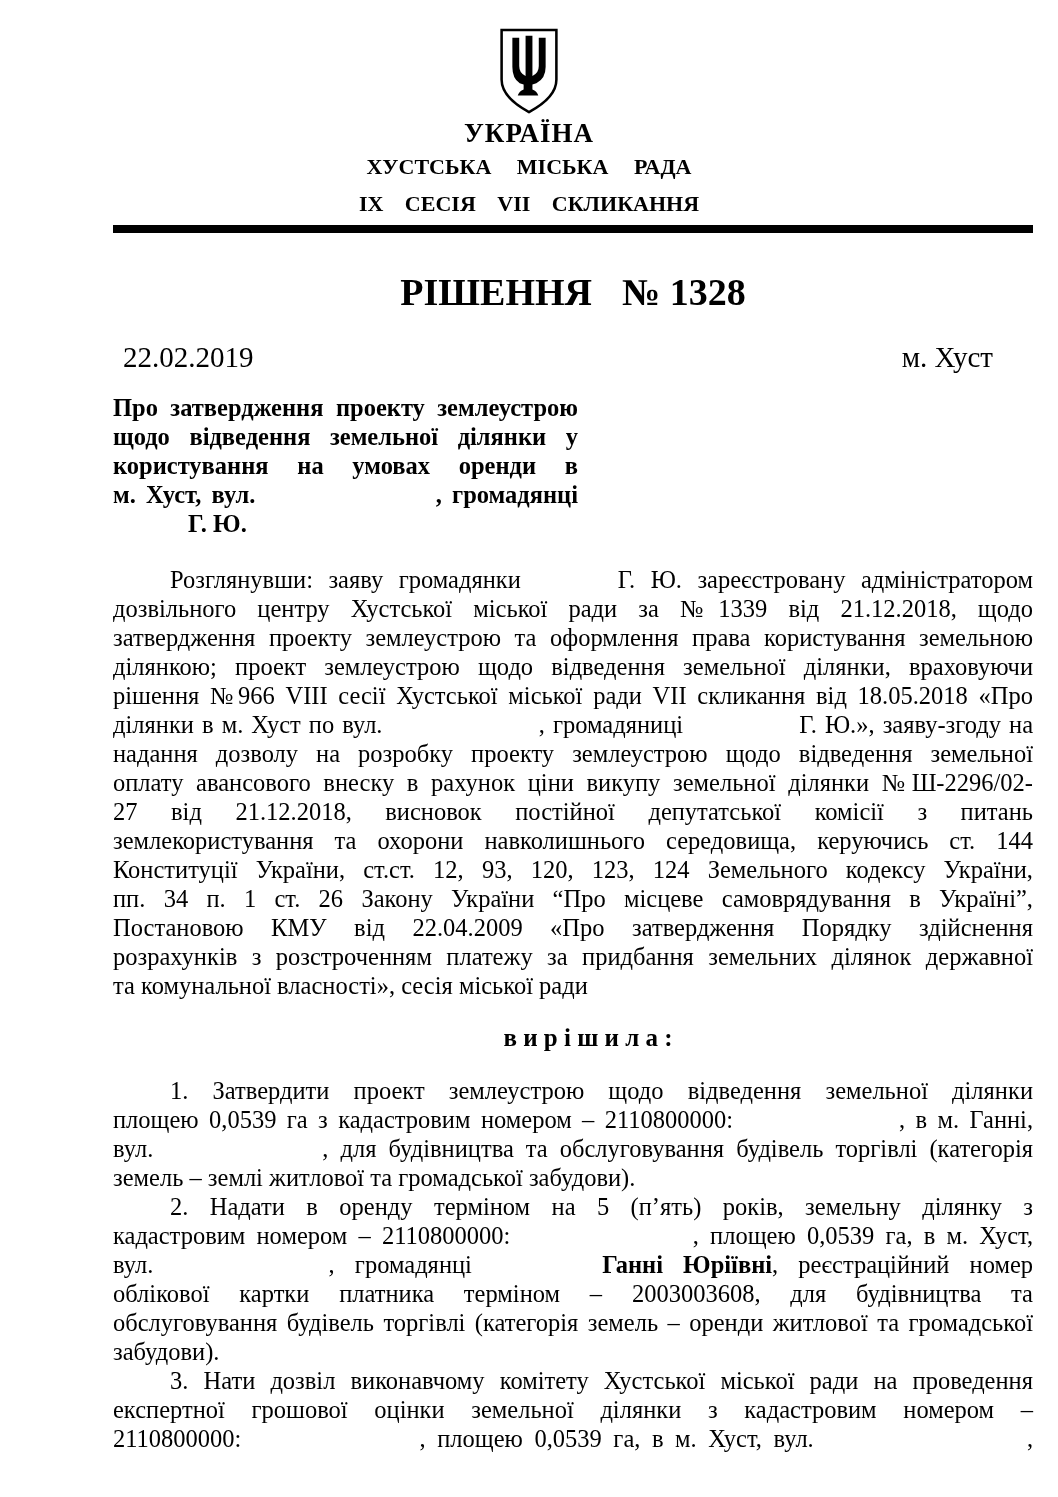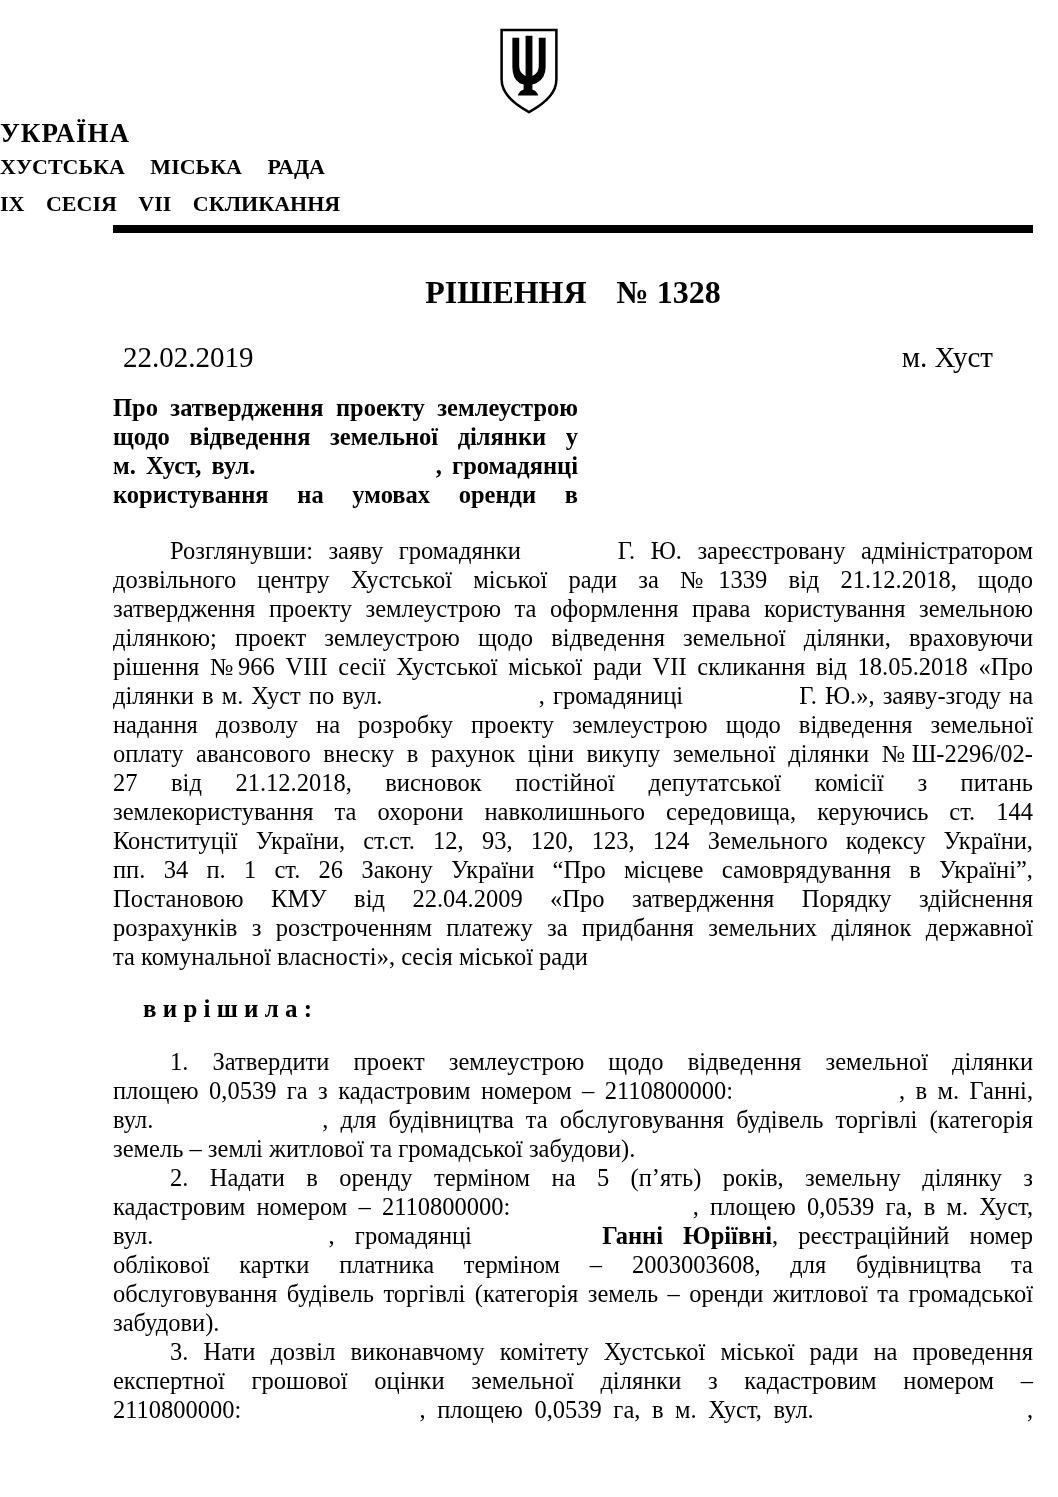--- a/index.html
+++ b/index.html
@@ -5,41 +5,41 @@
   html,body{margin:0;padding:0;background:#888;}
   .page{
     position:relative;
     width:1058px;height:1497px;
     margin:0 auto;
     background:#ffffff;
     color:#000;
     font-family:"Liberation Serif","DejaVu Serif",serif;
     overflow:hidden;
   }
-  .top-header{padding-top:26px;text-align:left;}
+  .top-header{padding-top:26px;text-align:center;}
   .emblem{display:block;margin:0 auto;width:78px;height:90px;}
   .country{font-size:27px;font-weight:bold;letter-spacing:1px;line-height:30px;margin-top:2px;}
   .council{font-size:22px;font-weight:bold;word-spacing:20px;line-height:37px;}
   .session{font-size:22px;font-weight:bold;word-spacing:16px;line-height:37px;}
   .rule{height:8px;background:#000;margin:3px 25px 0 113px;}
   .content{margin:0 25px 0 113px;width:920px;font-size:24.5px;line-height:29px;}
-  .decision-title{margin-top:42px;text-align:center;font-size:32px;font-weight:bold;line-height:34px;}
+  .decision-title{margin-top:42px;text-align:center;font-size:38px;font-weight:bold;line-height:34px;}
   .dnum{margin-left:30px;}
   .date-row{margin-top:34px;display:flex;justify-content:space-between;font-size:29px;}
   .date{margin-left:10px;}
   .place{margin-right:40px;}
   .subject{margin-top:21px;width:465px;font-weight:bold;}
   .jl{text-align:justify;text-align-last:justify;}
   .ll{text-align:left;text-align-last:left;}
   .ind{text-indent:57px;}
   .sub5{padding-left:75px;}
   .para{margin:0;}
   .preamble{margin-top:27px;}
   .bk{display:inline-block;height:2px;}
-  .resolution{margin-top:24px;text-align:left;text-indent:30px;font-weight:bold;font-size:25px;line-height:28px;}
+  .resolution{margin-top:24px;text-align:center;text-indent:30px;font-weight:bold;font-size:25px;line-height:28px;}
   .items{margin-top:24px;}
   b{font-weight:bold;}
 </style>
 </head>
 <body>
 
 <div class="page">
 
   <div class="top-header">
     <svg class="emblem" viewBox="0 0 78 92" xmlns="http://www.w3.org/2000/svg">
@@ -59,22 +59,23 @@
     <div class="decision-title"><span>РІШЕННЯ</span><span class="dnum">№ 1328</span></div>
 
     <div class="date-row">
       <span class="date">22.02.2019</span>
       <span class="place">м. Хуст</span>
     </div>
 
     <div class="subject">
       <div class="jl">Про затвердження проекту землеустрою</div>
       <div class="jl">щодо відведення земельної ділянки у</div>
+      <div class="jl">користування на умовах оренди в</div>
       <div class="jl"><span>м. Хуст, вул.</span> <span class="bk" style="width:160px"></span> <span>, громадянці</span></div>
-      <div class="jl">користування на умовах оренди в</div>
+      <div class="ll sub5">Г. Ю.</div>
     </div>
 
     <div class="para preamble">
       <div class="jl ind"><span>Розглянувши: заяву громадянки</span> <span class="bk" style="width:66px"></span> <span>Г. Ю. зареєстровану адміністратором</span></div>
       <div class="jl">дозвільного центру Хустської міської ради за №1339 від 21.12.2018, щодо</div>
       <div class="jl">затвердження проекту землеустрою та оформлення права користування земельною</div>
       <div class="jl">ділянкою; проект землеустрою щодо відведення земельної ділянки, враховуючи</div>
       <div class="jl">рішення №966 VIII сесії Хустської міської ради VII скликання від 18.05.2018 «Про</div>
       <div class="jl"><span>ділянки в м. Хуст по вул.</span> <span class="bk" style="width:140px"></span> <span>, громадяниці</span> <span class="bk" style="width:100px"></span> <span>Г. Ю.», заяву-згоду на</span></div>
       <div class="jl">надання дозволу на розробку проекту землеустрою щодо відведення земельної</div>

